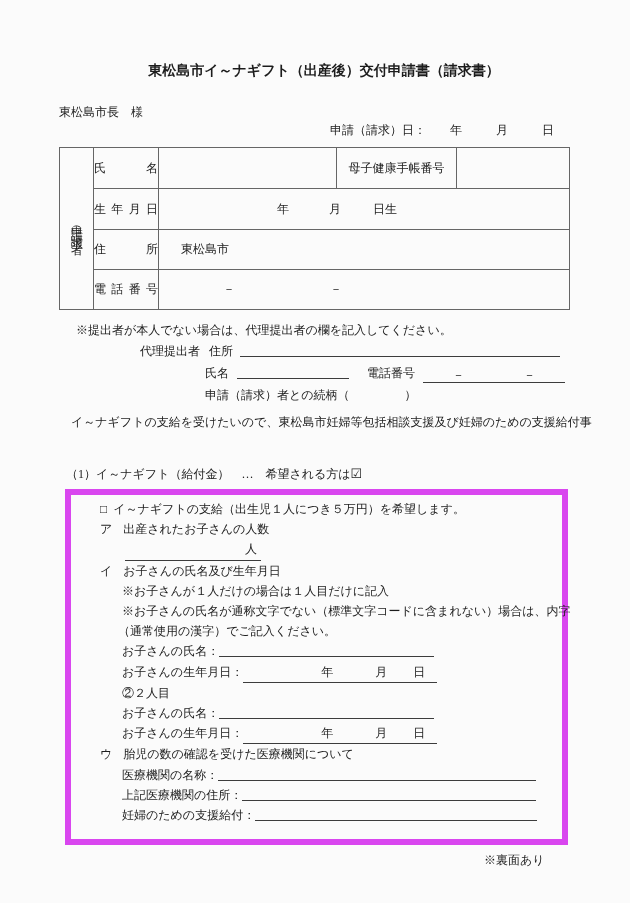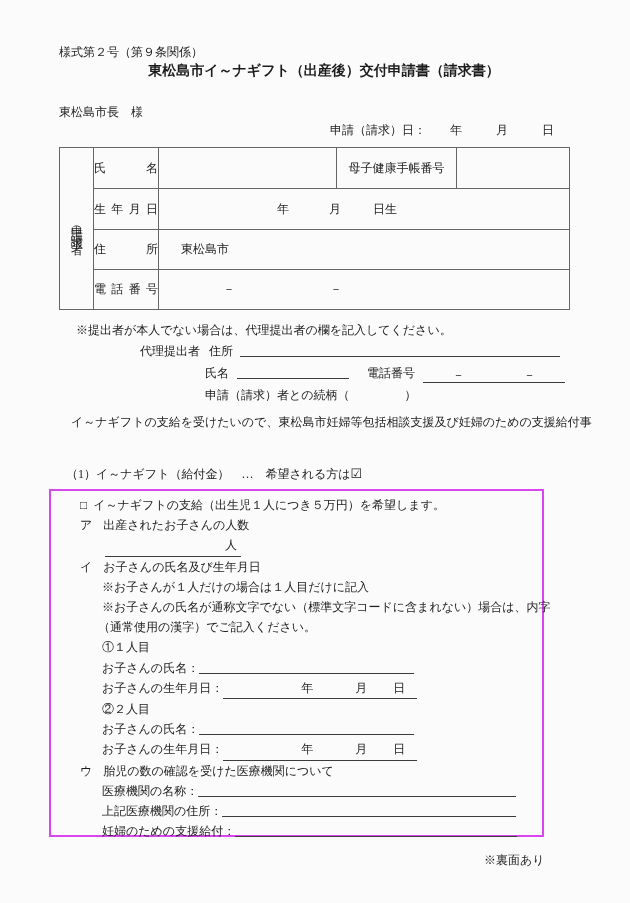--- a/index.html
+++ b/index.html
@@ -19,32 +19,31 @@
   td.lbl{text-align:justify;text-align-last:justify;padding:0 9px;}
   td.mchlbl{text-align:center;}
   
   .ul{display:inline-block;border-bottom:1px solid #3c3c3c;}
   .ul-blank{height:13px;vertical-align:-2px;}
   .ul-count{width:132px;text-align:right;padding-right:4px;}
   .ul-date{display:inline-flex;width:194px;justify-content:flex-end;}
   .ul-date .yy{margin-right:42px;} .ul-date .mm{margin-right:26px;} .ul-date .dd{margin-right:12px;}
   .ul-phone{display:inline-flex;width:142px;justify-content:space-around;vertical-align:-2px;height:15px;}
   
-  .box{position:absolute;left:49px;top:489px;width:491px;height:344px;border:2px solid #d946ef;}
+  .box{position:absolute;left:65px;top:489px;width:491px;height:344px;border:6px solid #d946ef;}
   .box .bl{line-height:20.2px;white-space:nowrap;}
   .kana{display:inline-block;}
   .gap{margin-left:11px;}
   .paragraph{line-height:22px;}
 </style>
 </head>
 <body>
 
 <div class="page">
 
-  <div class="abs" style="left:59px;top:44px;">様式第２号（第９条関係）</div>
   <div class="abs center title" style="top:62px;">東松島市イ～ナギフト（出産後）交付申請書（請求書）</div>
   <div class="abs" style="left:59px;top:104px;">東松島市長　様</div>
   <div class="abs" style="left:330px;top:122px;">
     <span>申請（請求）日：</span><span style="margin-left:24px;">年</span><span style="margin-left:34px;">月</span><span style="margin-left:34px;">日</span>
   </div>
 
   <table class="app">
     <colgroup>
         <col style="width:34px">
         <col style="width:65px">
@@ -111,21 +110,20 @@
       </div>
       <div class="bl" style="padding-left:54px;">
         <span class="ul ul-count">人</span>
       </div>
       <div class="bl" style="padding-left:29px;">
         <span class="kana">イ</span><span class="gap">お子さんの氏名及び生年月日</span>
       </div>
       <div class="bl" style="padding-left:51px;">※お子さんが１人だけの場合は１人目だけに記入</div>
       <div class="bl" style="padding-left:51px;">※お子さんの氏名が通称文字でない（標準文字コードに含まれない）場合は、内字</div>
       <div class="bl" style="padding-left:47px;">（通常使用の漢字）でご記入ください。</div>
-      <div class="bl" style="padding-left:51px;">①１人目</div>
       <div class="bl" style="padding-left:51px;">
         <span>お子さんの氏名：</span><span class="ul ul-blank" style="width:215px;"></span>
       </div>
       <div class="bl" style="padding-left:51px;">
         <span>お子さんの生年月日：</span><span class="ul ul-date">
             <span class="yy">年</span>
             <span class="mm">月</span>
             <span class="dd">日</span>
           </span>
       </div>

